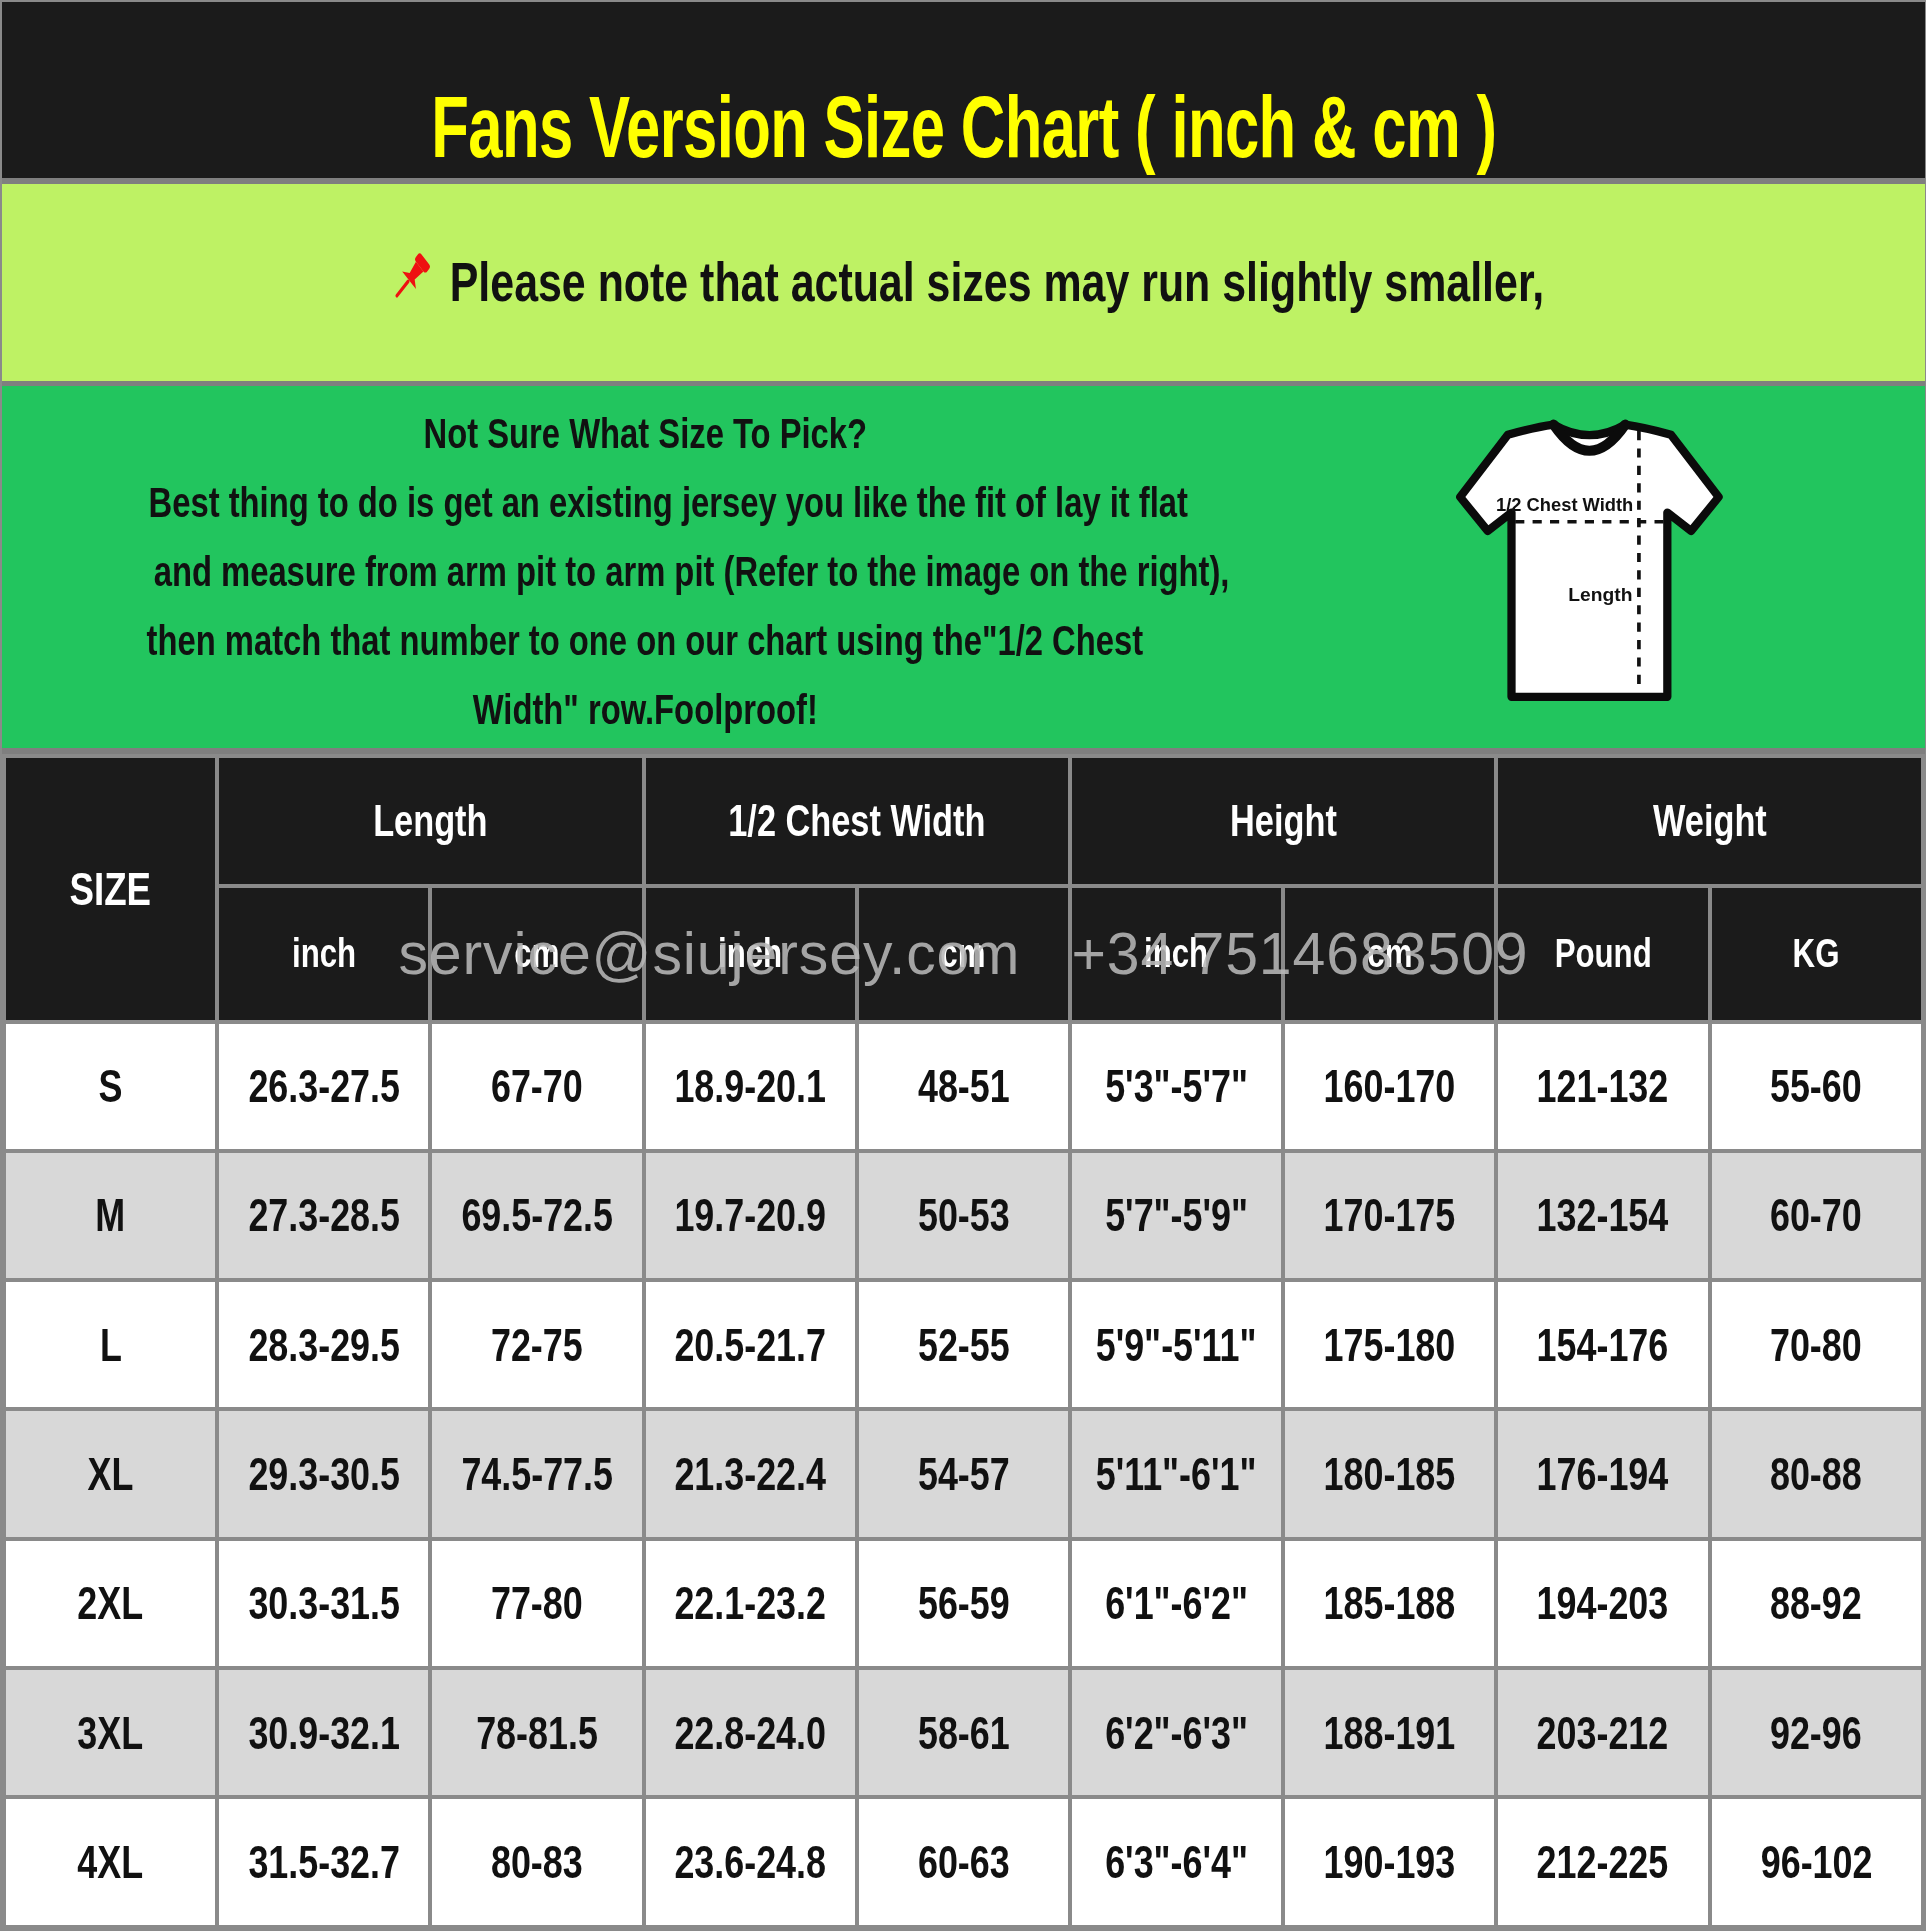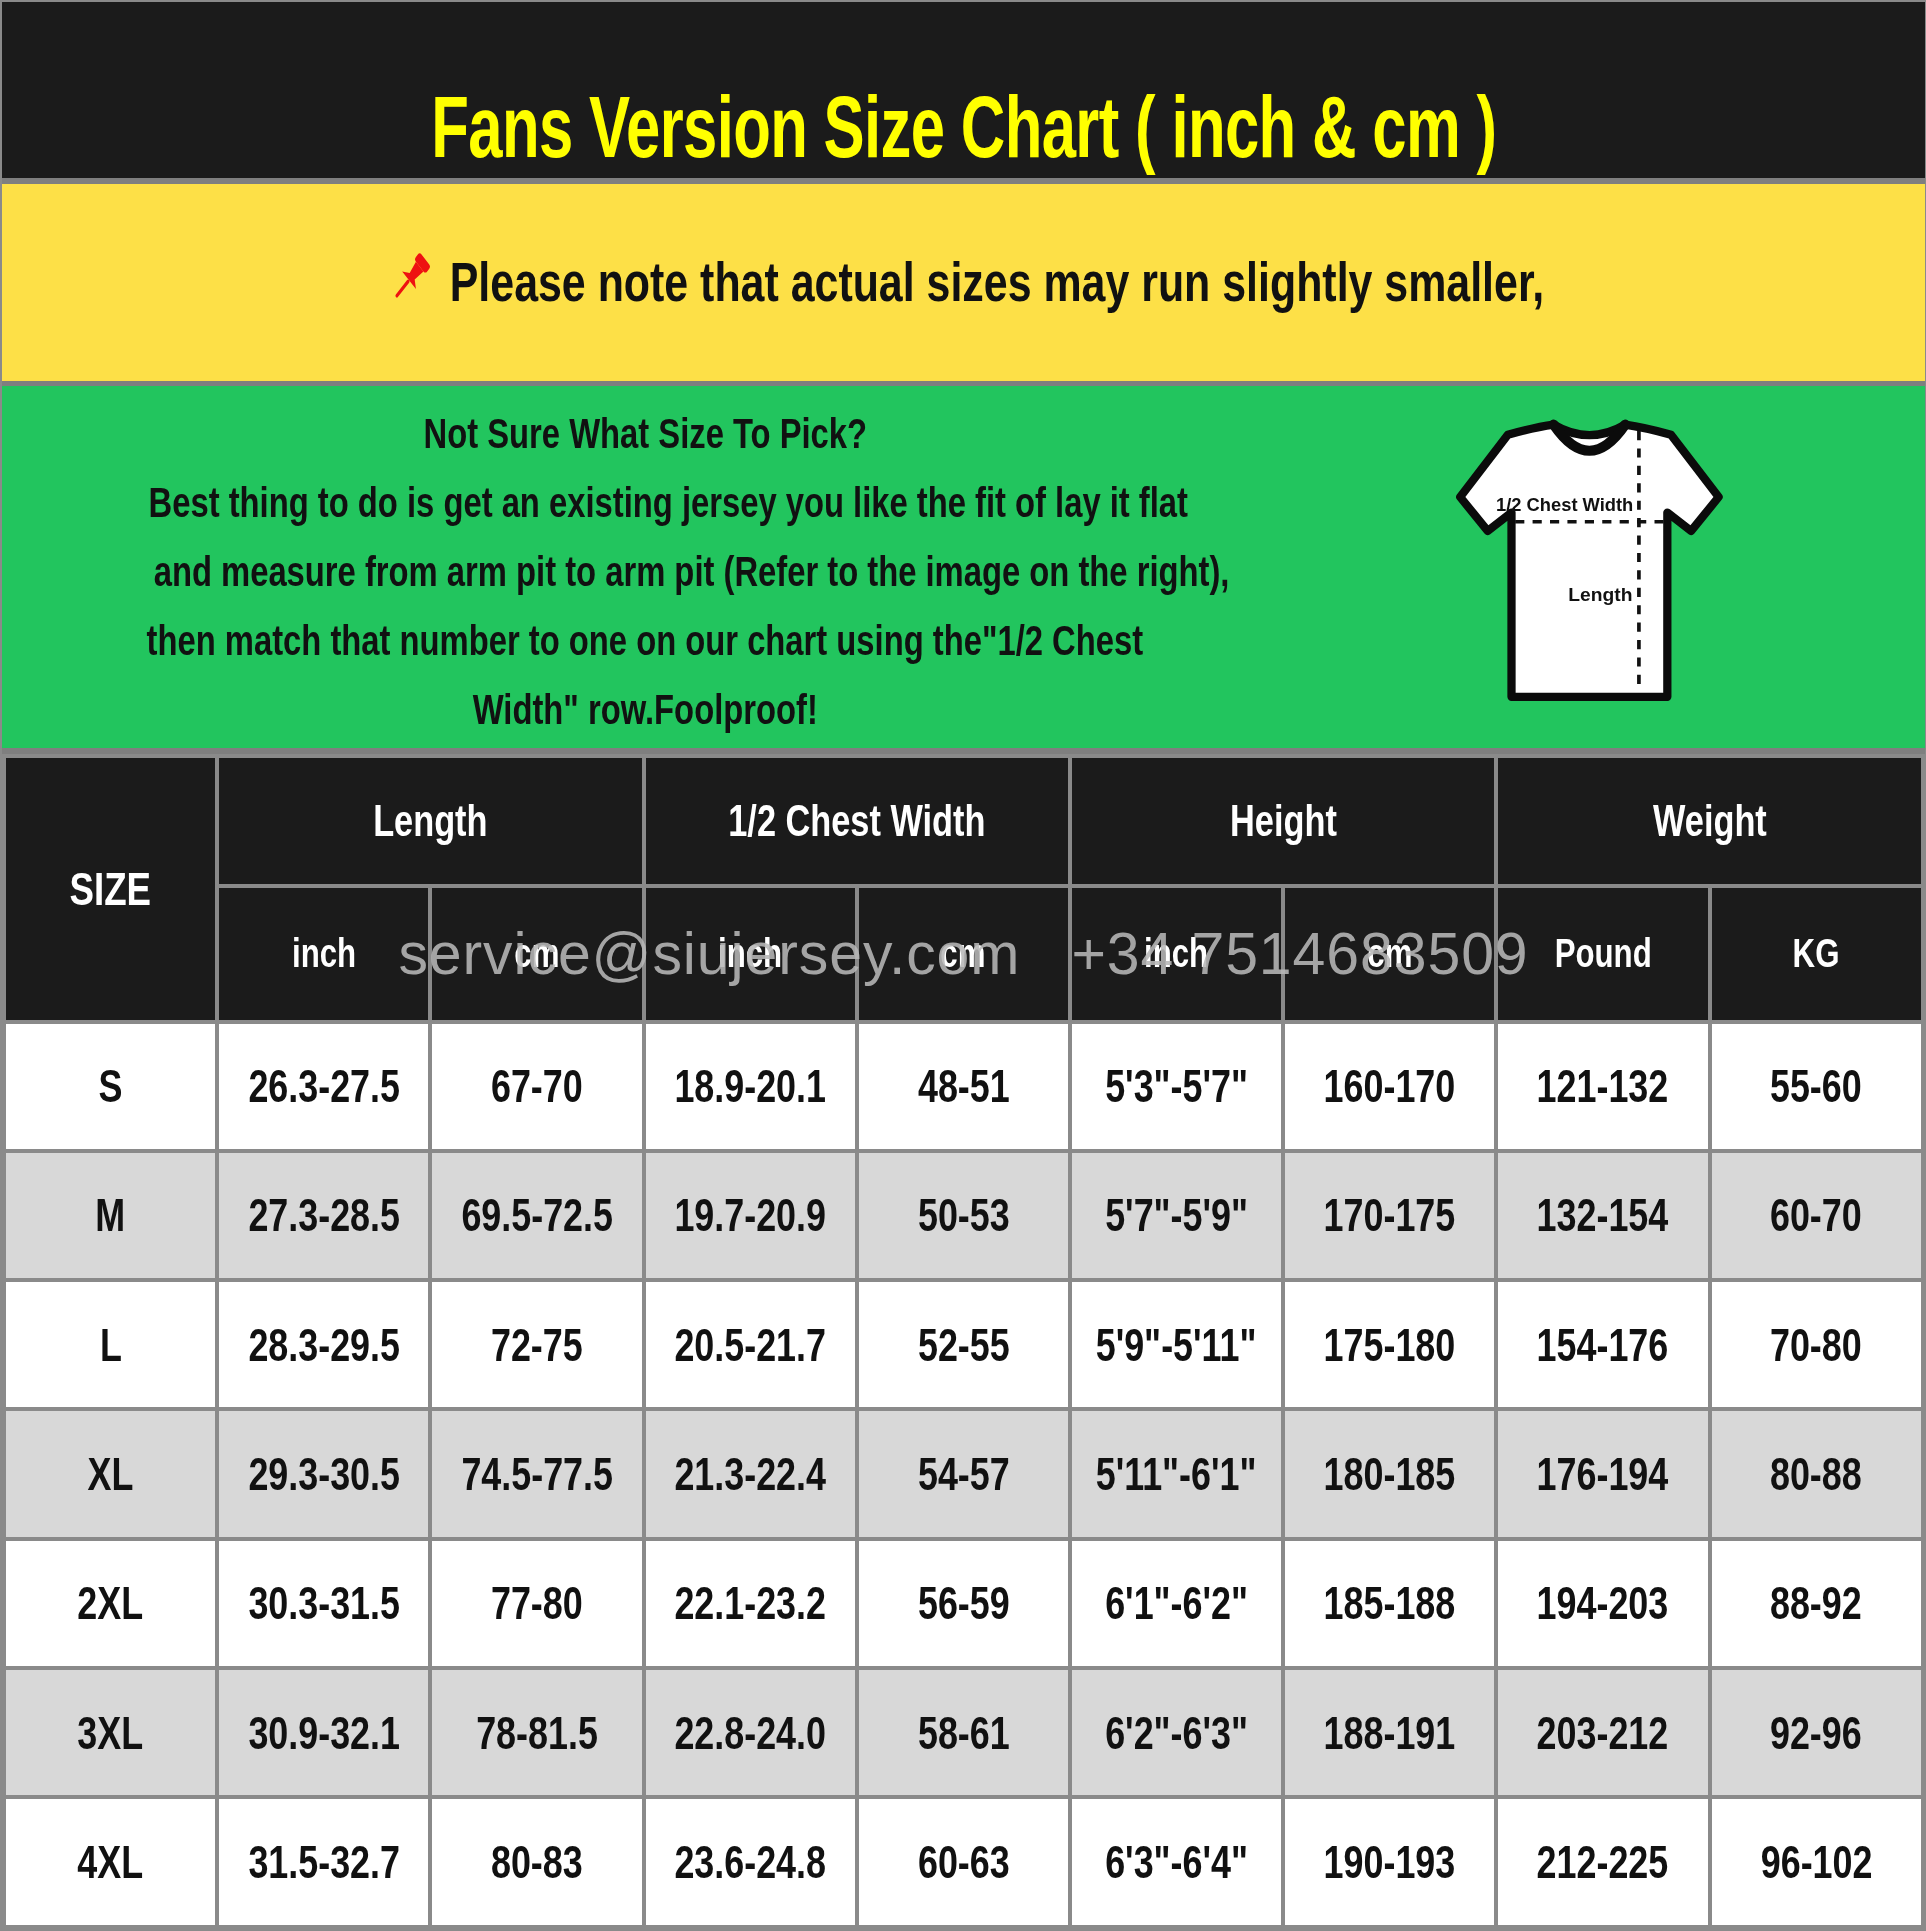--- a/index.html
+++ b/index.html
@@ -20,21 +20,21 @@
   .title-band{
     height:176px;background:#1b1b1b;
     display:flex;align-items:flex-end;justify-content:center;
   }
   .title-text{
     color:#ffff00;font-size:88px;letter-spacing:-0.9px;
     transform:scaleX(0.70);
   }
   
   .note-band{
-    height:197px;background:#fde047;
+    height:197px;background:#bef264;
     display:flex;flex-direction:column;align-items:center;justify-content:center;
     gap:9.2px;
   }
   .note-line{font-size:55px;line-height:79px;}
   .note-line .red{color:#ff0000;}
   .pin{width:68px;height:68px;vertical-align:-14.7px;margin-right:3.7px;}
   .arr{width:31px;height:53px;vertical-align:-5.5px;margin-left:13px;}
   
   .guide{position:relative;height:362px;background:#22c55e;}
   .guide-text{

